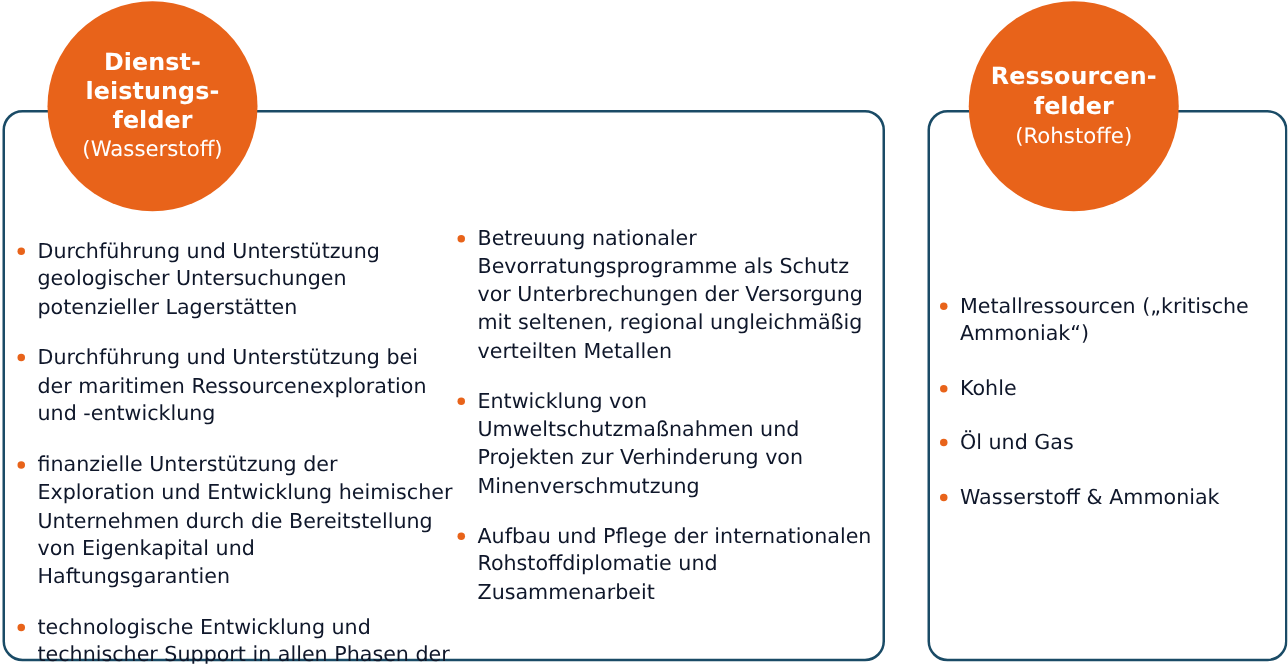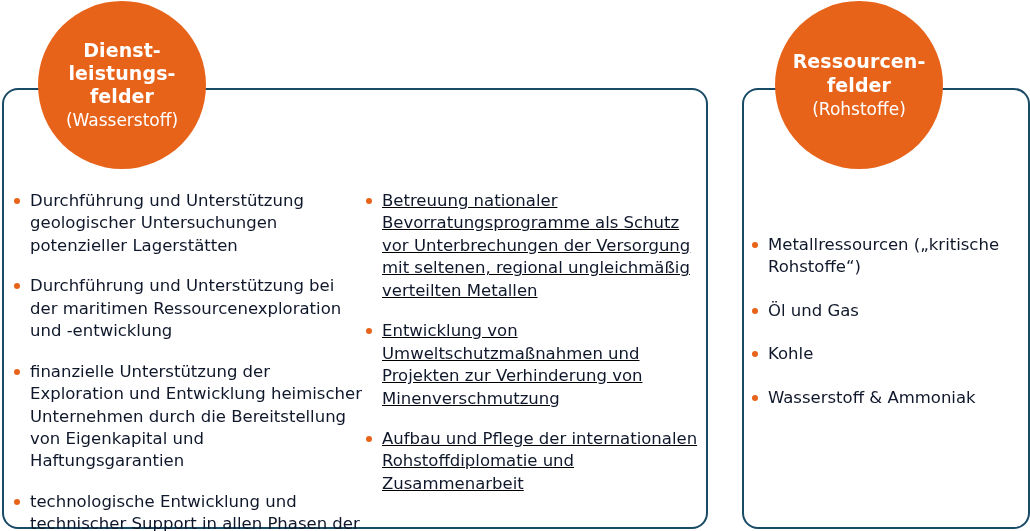--- a/index.html
+++ b/index.html
@@ -81,23 +81,22 @@
     position: absolute;
     box-sizing: border-box;
   }
   #col-1 {
     left: 14px;
     top: 190px;
     width: 348px;
   }
   #col-2 {
     left: 366px;
-    top: 190px;
+    top: 180px;
     width: 340px;
-    text-decoration: underline;
   }
   #col-3 {
     left: 752px;
     top: 234px;
     width: 272px;
   }
 
   
   ul.bullets {
     list-style: none;
@@ -163,21 +162,21 @@
   <div class="col" id="col-2">
     <ul class="bullets">
       <li>Betreuung nationaler Bevorratungsprogramme als Schutz vor Unterbrechungen der Versorgung mit seltenen, regional ungleichmäßig verteilten Metallen</li>
       <li>Entwicklung von Umweltschutzmaßnahmen und Projekten zur Verhinderung von Minenverschmutzung</li>
       <li>Aufbau und Pflege der internationalen Rohstoffdiplomatie und Zusammenarbeit</li>
     </ul>
   </div>
 
   <div class="col" id="col-3">
     <ul class="bullets">
-      <li>Metallressourcen („kritische Rohstoffe“)</li>
+      <li>Metallressourcen („kritische Ammoniak“)</li>
+      <li>Kohle</li>
       <li>Öl und Gas</li>
-      <li>Kohle</li>
       <li>Wasserstoff &amp; Ammoniak</li>
 
     </ul>
   </div>
 
 </div>
 
 </body></html>

